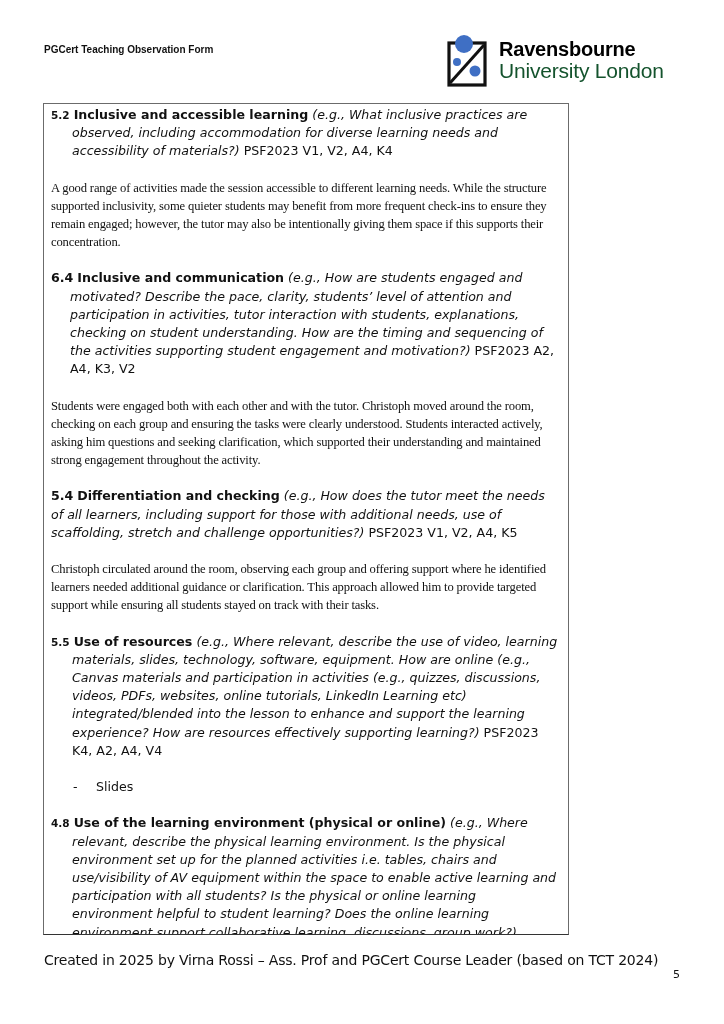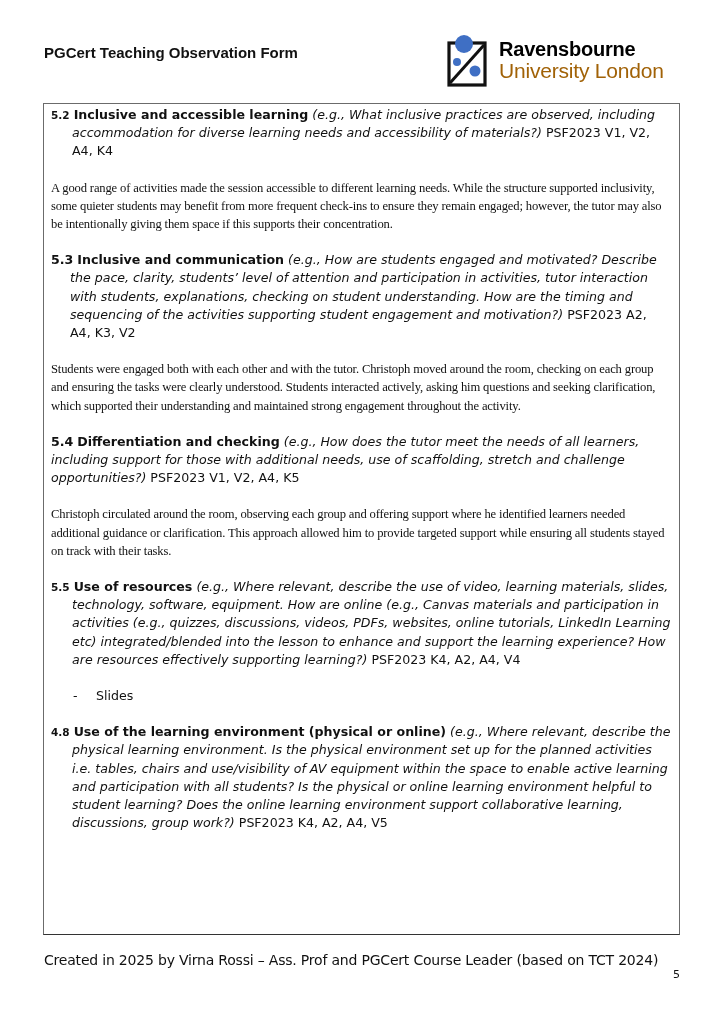--- a/index.html
+++ b/index.html
@@ -1,30 +1,30 @@
 <!DOCTYPE html>
 <html><head>
   <meta charset="utf-8">
   <style>
     * { box-sizing: border-box; margin: 0; padding: 0; }
     html, body { width: 724px; height: 1024px; background: #ffffff; overflow: hidden; }
     body { position: relative; font-family: "DejaVu Sans", sans-serif; color: #111; }
 
     .header-title {
       position: absolute; left: 44px; top: 44px;
-      font-family: "Liberation Sans", sans-serif; font-weight: bold; font-size: 15px; color: #111;
+      font-family: "Liberation Sans", sans-serif; font-weight: bold; font-size: 10px; color: #111;
     }
     .logo { position: absolute; left: 447px; top: 33px; height: 54px; display: flex; align-items: center; }
     .logo-mark { width: 42px; height: 50px; position: relative; margin-right: 10px; }
     .logo-text { display: flex; flex-direction: column; line-height: 22px; }
     .logo-text .l1 { font-family: "Liberation Sans", sans-serif; font-weight: bold; font-size: 20px; color: #000000; letter-spacing: -0.2px; }
-    .logo-text .l2 { font-family: "Liberation Sans", sans-serif; font-size: 21px; color: #a16207; letter-spacing: -0.2px; }
+    .logo-text .l2 { font-family: "Liberation Sans", sans-serif; font-size: 21px; color: #14532d; letter-spacing: -0.2px; }
 
     .box {
-      position: absolute; left: 43px; top: 103px; width: 637px; height: 832px;
+      position: absolute; left: 43px; top: 103px; width: 526px; height: 832px;
       border: 1px solid #6b6b6b; border-bottom: 1.5px solid #333; overflow: hidden;
       padding: 2px 8px 0 7px;
       font-family: "DejaVu Sans", sans-serif; font-size: 12.6px; line-height: 18.2px;
     }
     .q { margin-bottom: 18px; }
     .q .num { font-weight: bold; }
     .q .num.small { font-size: 10.5px; }
     .q .title { font-weight: bold; }
     .q .ex { font-style: italic; }
     .q.indent { padding-left: 21px; text-indent: -21px; }
@@ -68,21 +68,21 @@
 
   <div class="q indent">
     <span class="num small">5.2</span>
     <span class="title">Inclusive and accessible learning</span>
     <span class="ex">(e.g., What inclusive practices are observed, including accommodation for diverse learning needs and accessibility of materials?)</span>
     <span class="psf">PSF2023 V1, V2, A4, K4</span>
   </div>
   <div class="answer">A good range of activities made the session accessible to different learning needs. While the structure supported inclusivity, some quieter students may benefit from more frequent check-ins to ensure they remain engaged; however, the tutor may also be intentionally giving them space if this supports their concentration.</div>
 
   <div class="q indent2">
-    <span class="num">5.3</span>
+    <span class="num">6.4</span>
     <span class="title">Inclusive and communication</span>
     <span class="ex">(e.g., How are students engaged and motivated? Describe the pace, clarity, students’ level of attention and participation in activities, tutor interaction with students, explanations, checking on student understanding.  How are the timing and sequencing of the activities supporting student  engagement and motivation?)</span>
     <span class="psf">PSF2023 A2, A4, K3, V2</span>
   </div>
   <div class="answer">Students were engaged both with each other and with the tutor. Christoph moved around the room, checking on each group and ensuring the tasks were clearly understood. Students interacted actively, asking him questions and seeking clarification, which supported their understanding and maintained strong engagement throughout the activity.</div>
 
   <div class="q noindent">
     <span class="num">5.4</span>
     <span class="title">Differentiation and checking</span>
     <span class="ex">(e.g., How does the tutor meet the needs of all learners, including support for those with additional needs, use of scaffolding, stretch and challenge opportunities?)</span>

